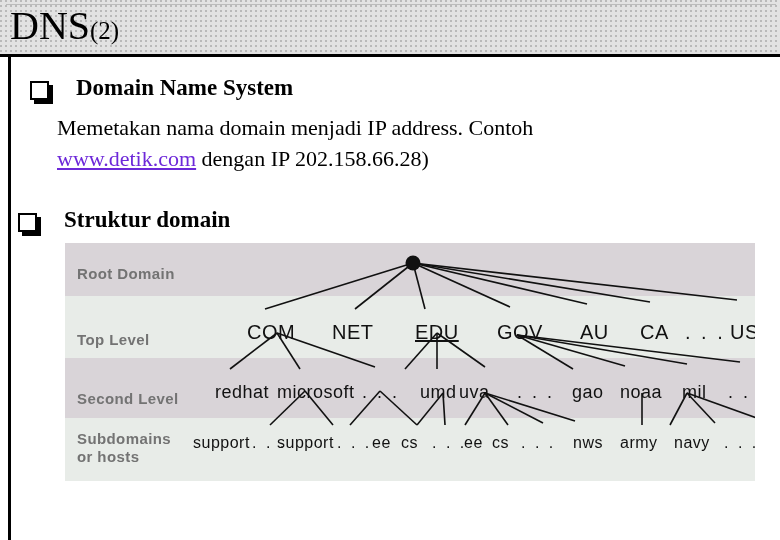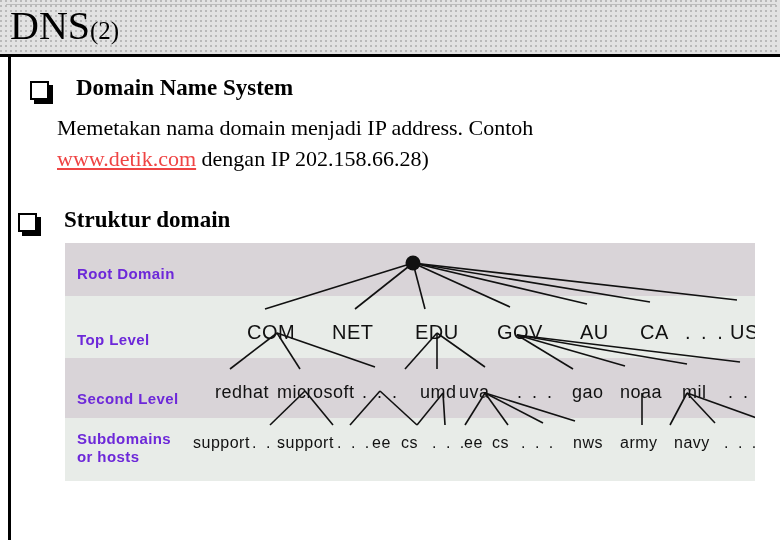--- a/index.html
+++ b/index.html
@@ -117,21 +117,21 @@
 
   .para {
     position: absolute;
     font-family: "Liberation Serif", serif;
     font-size: 22px;
     line-height: 31px;
     color: #000000;
   }
   .para .line { display: block; white-space: nowrap; }
   .hyperlink {
-    color: #ef4444;
+    color: #6d28d9;
     text-decoration: underline;
   }
 
   
   #diagram {
     position: absolute;
     left: 65px;
     top: 243px;
     width: 690px;
     height: 238px;
@@ -150,21 +150,21 @@
   #row-second { top: 115px; height: 60px; }
   #row-sub    { top: 175px; height: 63px; }
 
   .rowlabel {
     position: absolute;
     left: 12px;
     font-family: "Liberation Sans", sans-serif;
     font-weight: bold;
     font-size: 15px;
     line-height: 18px;
-    color: #6d28d9;
+    color: #737373;
     white-space: nowrap;
     letter-spacing: .4px;
   }
   #lbl-root   { top: 22px; }
   #lbl-top    { top: 88px; }
   #lbl-second { top: 147px; }
   #lbl-sub    { top: 187px; }
 
   .node {
     position: absolute;
@@ -280,21 +280,21 @@
     <div class="rowlabel" id="lbl-top">Top Level</div>
     <div class="rowlabel" id="lbl-second">Second Level</div>
     <div class="rowlabel" id="lbl-sub">
       <span style="display:block">Subdomains</span>
       <span style="display:block">or hosts</span>
     </div>
 
     <div id="nodes-top">
         <span class="node lv1" style="left: 182px;">COM</span>
         <span class="node lv1" style="left: 267px;">NET</span>
-        <span class="node lv1" style="left: 350px;">EDU</span>
+        <span class="node lv1" style="left: 350px; text-decoration: underline;">EDU</span>
         <span class="node lv1" style="left: 432px;">GOV</span>
         <span class="node lv1" style="left: 515px;">AU</span>
         <span class="node lv1" style="left: 575px;">CA</span>
         <span class="node lv1 dots" style="left: 620px;">. . .</span>
         <span class="node lv1" style="left: 665px;">US</span>
       </div>
     <div id="nodes-second">
         <span class="node lv2" style="left: 150px;">redhat</span>
         <span class="node lv2" style="left: 212px;">microsoft</span>
         <span class="node lv2 dots" style="left: 297px;">. . .</span>

